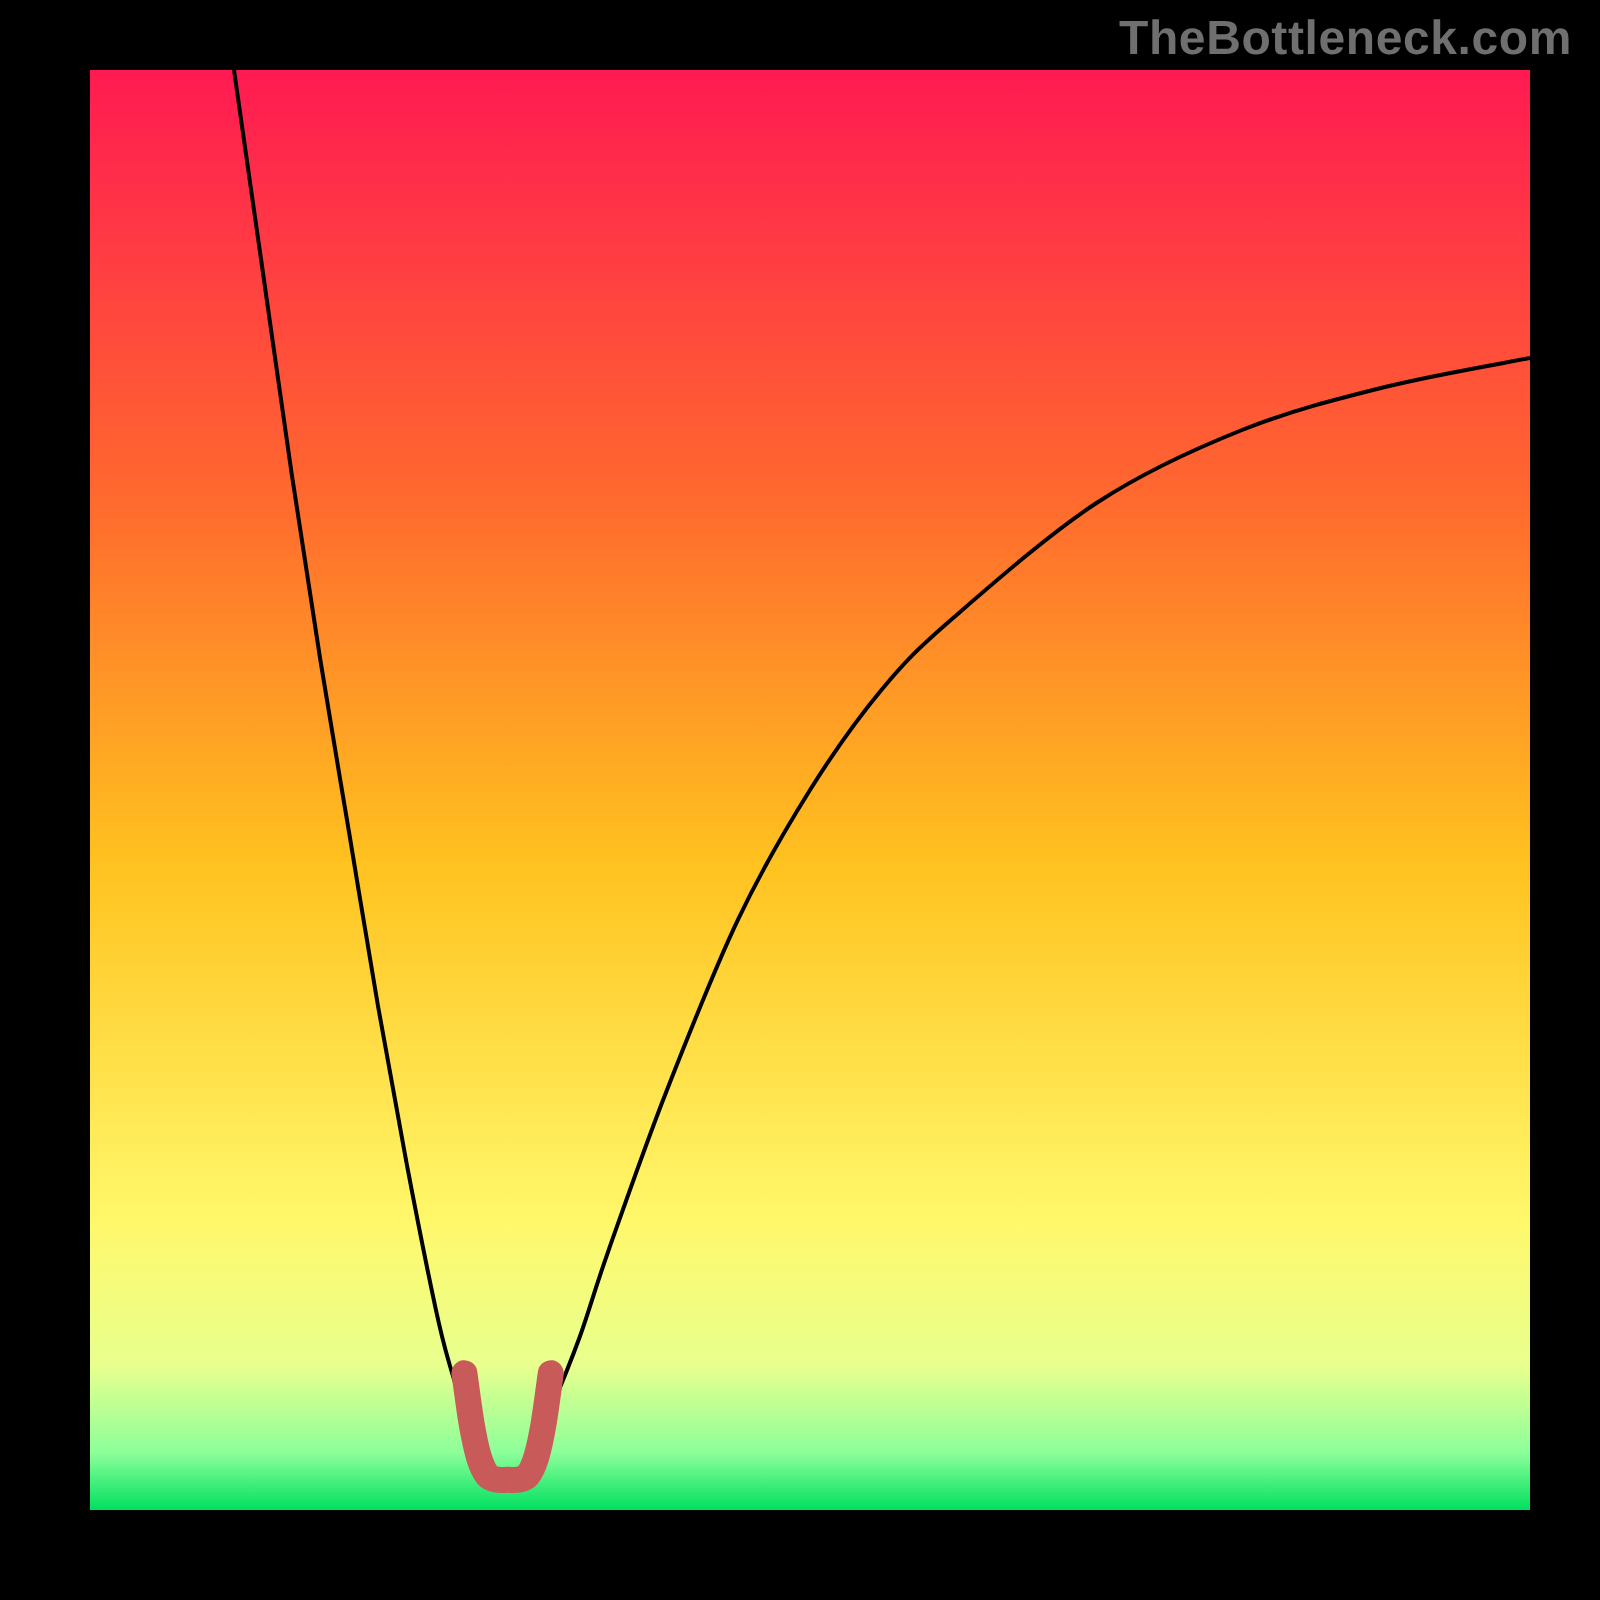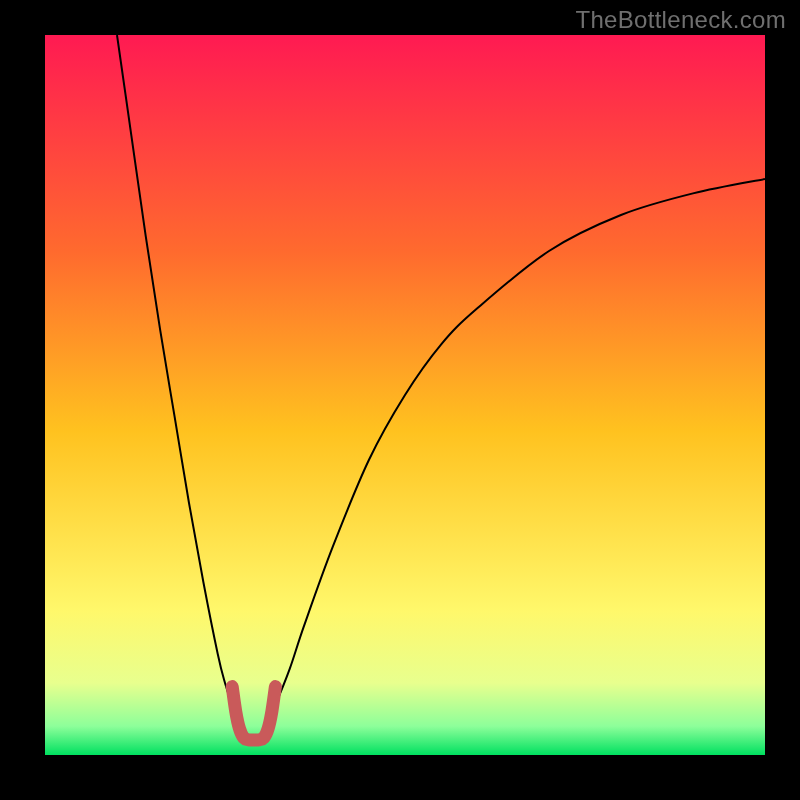--- a/index.html
+++ b/index.html
@@ -18,21 +18,21 @@
     width: 800px;
     height: 800px;
     background: #000;
   }
   .watermark {
     position: absolute;
     top: 6px;
     right: 14px;
     color: #6f6f6f;
     font-size: 24px;
-    font-weight: 400;
+    font-weight: 700;
     letter-spacing: 0.3px;
     z-index: 5;
   }
   .plot {
     position: absolute;
     left: 45px;
     top: 35px;
     width: 720px;
     height: 720px;
     background: #fff;

